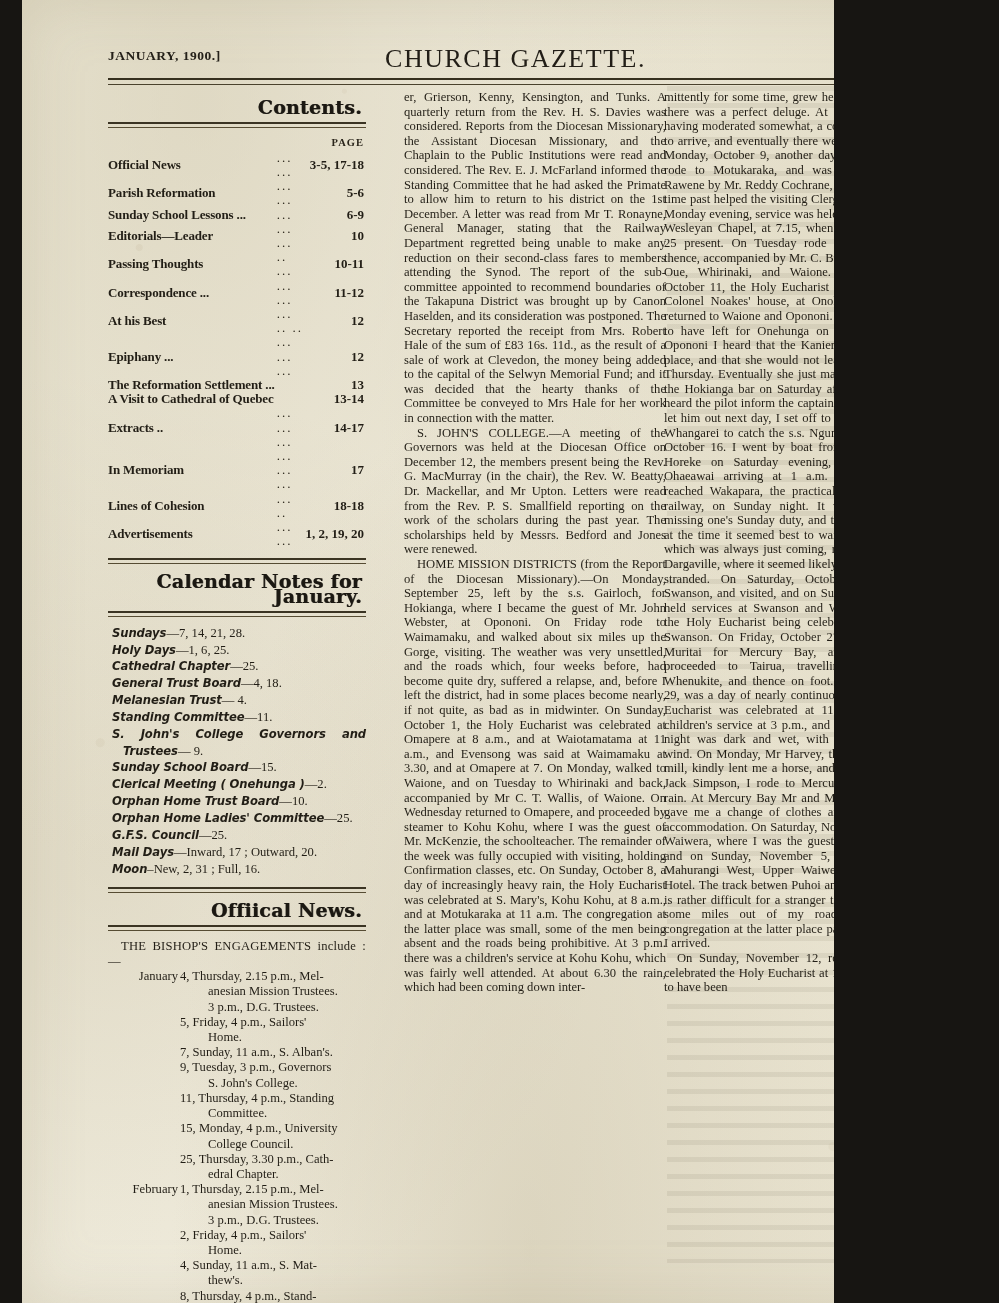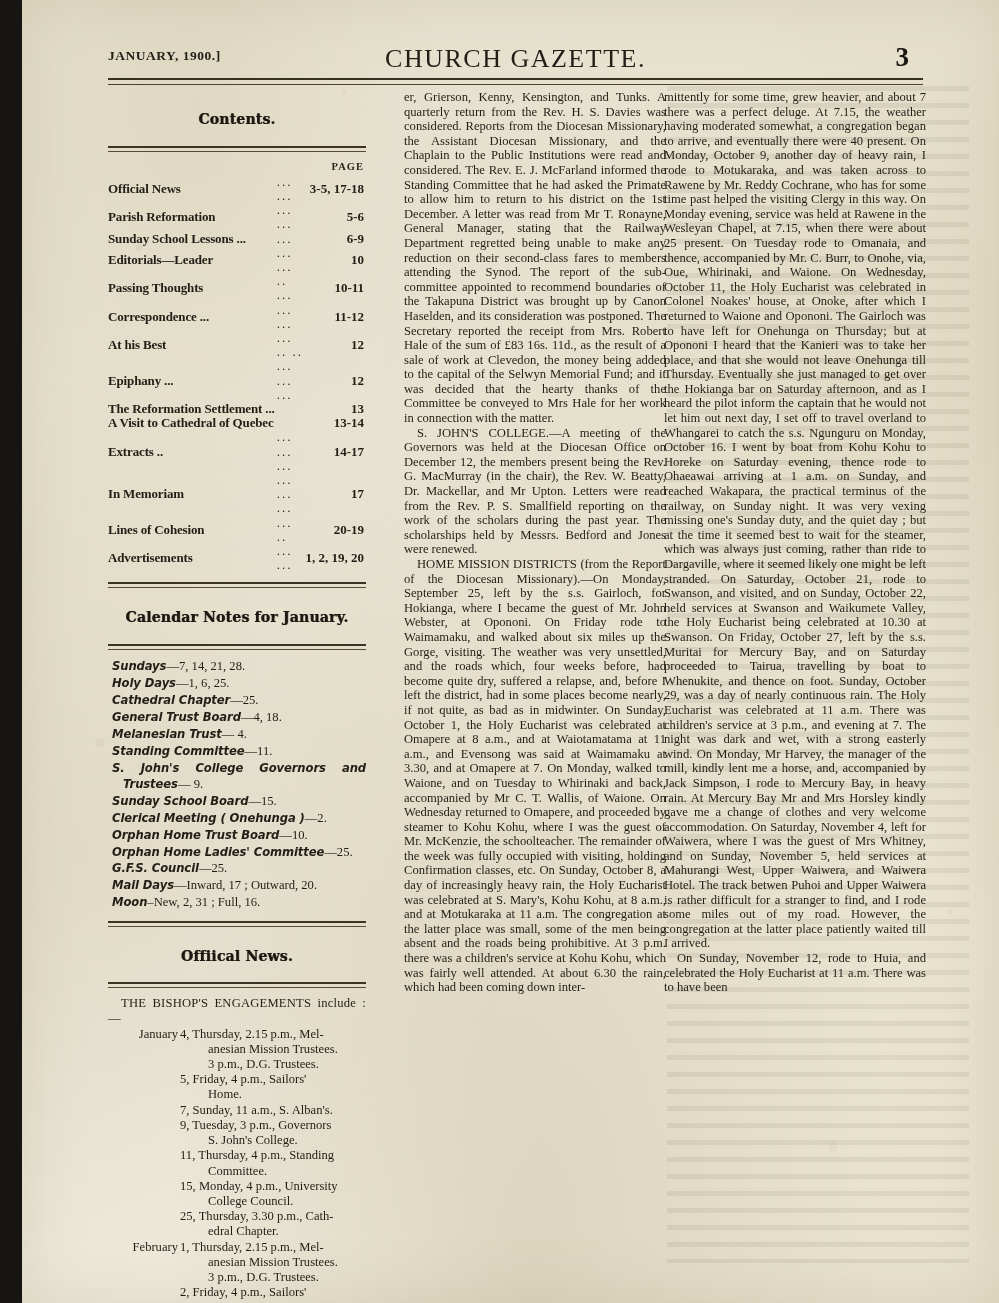--- a/index.html
+++ b/index.html
@@ -10,21 +10,21 @@
   body {
     width: 999px;
     height: 1303px;
     overflow: hidden;
     font-family: "Liberation Serif", "DejaVu Serif", serif;
   }
 
   
   #scan {
     position: relative;
-    width: 999px;
+    width: 834px;
     height: 1303px;
     background: #171512;
     overflow: hidden;
   }
   #paper {
     position: absolute;
     left: 22px;
     top: 0px;
     width: 977px;
     height: 1303px;
@@ -137,27 +137,27 @@
 
   .col p {
     margin: 0;
     text-indent: 13px;
     hyphens: manual;
   }
   .col p.cont { text-indent: 0; }
 
   
   .sec-head {
-    text-align: center;
+    text-align: right;
     font-family: "DejaVu Serif", "Liberation Serif", serif;
     font-weight: 700;
-    font-size: 14px;
+    font-size: 19px;
     letter-spacing: .2px;
     color: #1b1812;
-    margin: 16px;
+    margin: 4px;
     padding: 6px 0 3px;
     text-shadow: 0.5px 0 0 rgba(27,24,18,.6), -0.4px 0 0 rgba(27,24,18,.35);
   }
   .sec-rule {
     height: 3px;
     border-top: 2px solid #3b3423;
     border-bottom: 1px solid #564c33;
     margin: 1px 0 8px;
   }
   .sec-rule.top {
@@ -333,21 +333,21 @@
                 <td class="pg">14-17</td>
               </tr>
               <tr>
                 <td class="item">In Memoriam</td>
                 <td class="leader">...      ...      ...</td>
                 <td class="pg">17</td>
               </tr>
               <tr>
                 <td class="item">Lines of Cohesion</td>
                 <td class="leader">...      ..</td>
-                <td class="pg">20-19</td>
+                <td class="pg">18-18</td>
               </tr>
               <tr>
                 <td class="item">Advertisements</td>
                 <td class="leader">...      ...</td>
                 <td class="pg">1, 2, 19, 20</td>
               </tr>
             </tbody>
         </table>
 
         <div class="sec-rule top"></div>

